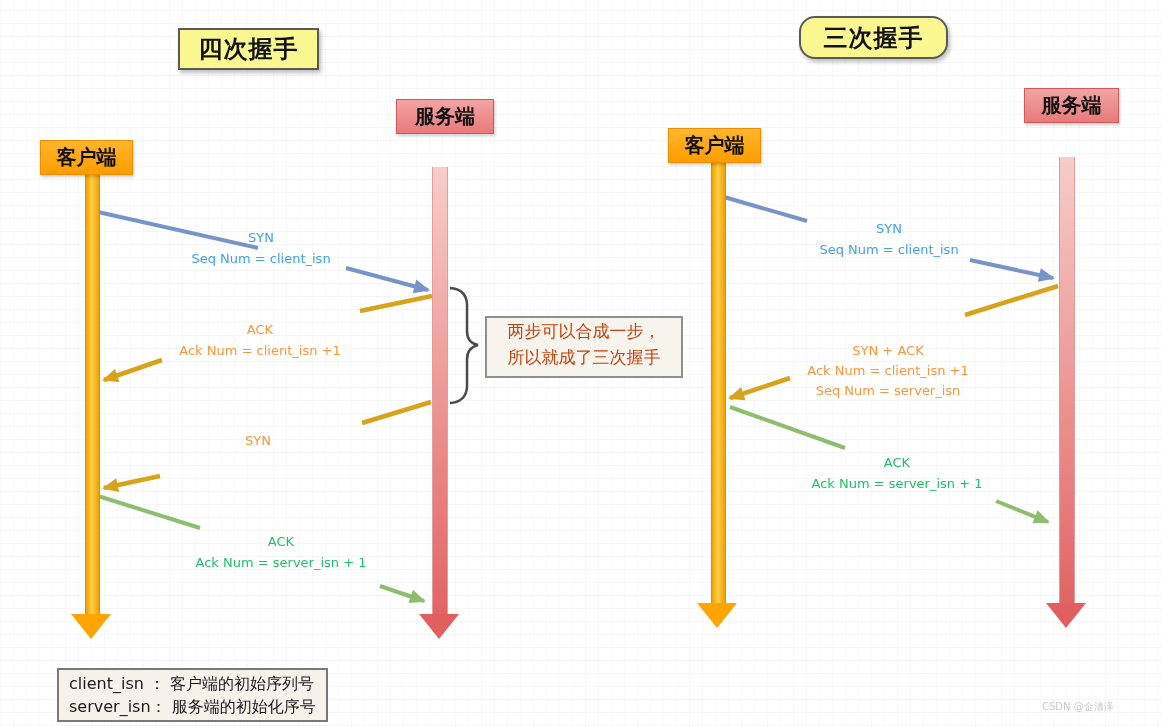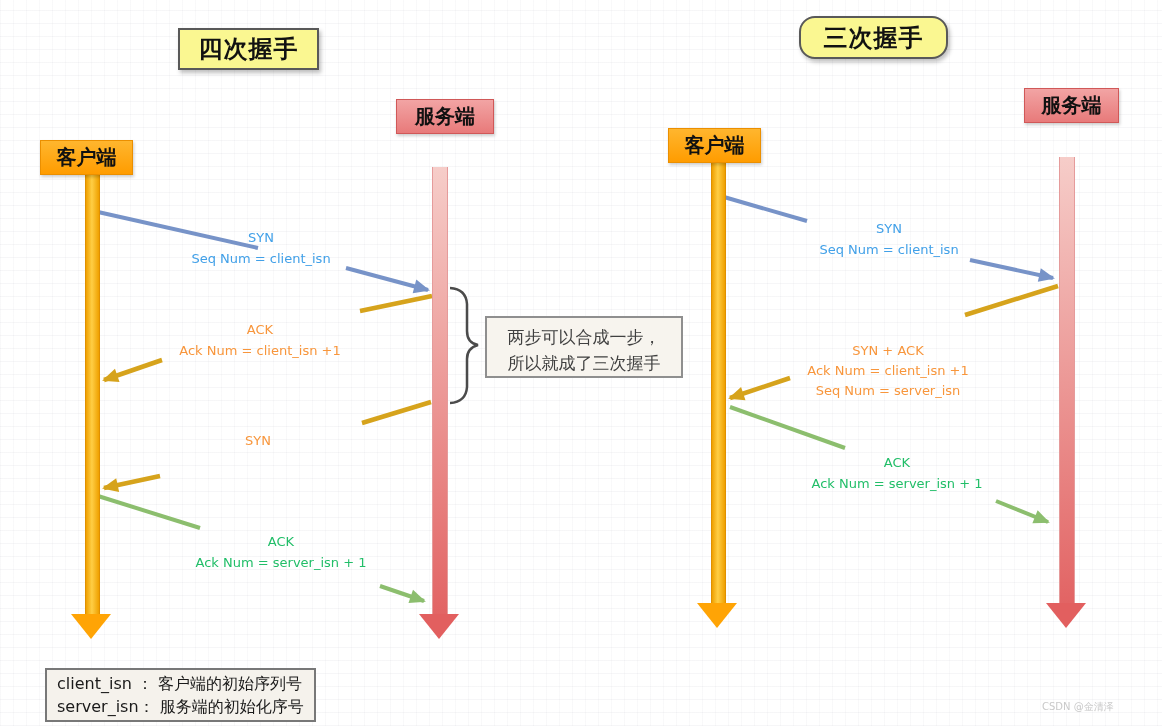--- a/index.html
+++ b/index.html
@@ -37,23 +37,23 @@
   .head-server{border-left:20px solid transparent;border-right:20px solid transparent;border-top:25px solid #E25F5F;}
 
   
   .msg{z-index:3;text-align:center;font-weight:400;font-size:13px;line-height:21px;white-space:nowrap;transform:translateX(-50%);}
   .msg-blue{color:#41A0E8;}
   .msg-orange{color:#F8963C;}
   .msg-green{color:#21BE68;}
 
   
   .note-box{
-    z-index:3;background:#F7F4EE;border:2px solid #8F8F8F;color:#404040;
+    z-index:3;background:#F7F4EE;border:2px solid #8F8F8F;color:#c2410c;
     font-size:17px;line-height:26px;display:flex;flex-direction:column;
-    align-items:center;justify-content:flex-end;white-space:nowrap;
+    align-items:center;justify-content:flex-start;white-space:nowrap;
   }
   .legend-box{
     z-index:3;background:#F5F2EC;border:2px solid #787878;color:#1a1a1a;
     font-size:16px;line-height:23px;padding:2px 10px;white-space:nowrap;
   }
   .watermark{z-index:3;color:#C9C9C9;font-size:10px;}
 </style>
 </head>
 <body>
 
@@ -170,20 +170,20 @@
   <div class="abs msg msg-orange" style="left:888px;top:320px;line-height:20px;margin-top:21px;">
     <div>SYN + ACK</div>
     <div>Ack Num =  client_isn +1</div>
     <div>Seq Num = server_isn</div>
   </div>
   <div class="abs msg msg-green" style="left:897px;top:452px;">
     <div>ACK</div>
     <div>Ack Num = server_isn + 1</div>
   </div>
 
-  <div class="abs legend-box" style="left:45px;top:668px;">
+  <div class="abs legend-box" style="left:57px;top:668px;">
     <div>client_isn ：  客户端的初始序列号</div>
     <div>server_isn：  服务端的初始化序号</div>
   </div>
 
   <div class="abs watermark" style="left:1042px;top:700px;">CSDN @金清泽</div>
 
 </div>
 
 </body></html>

